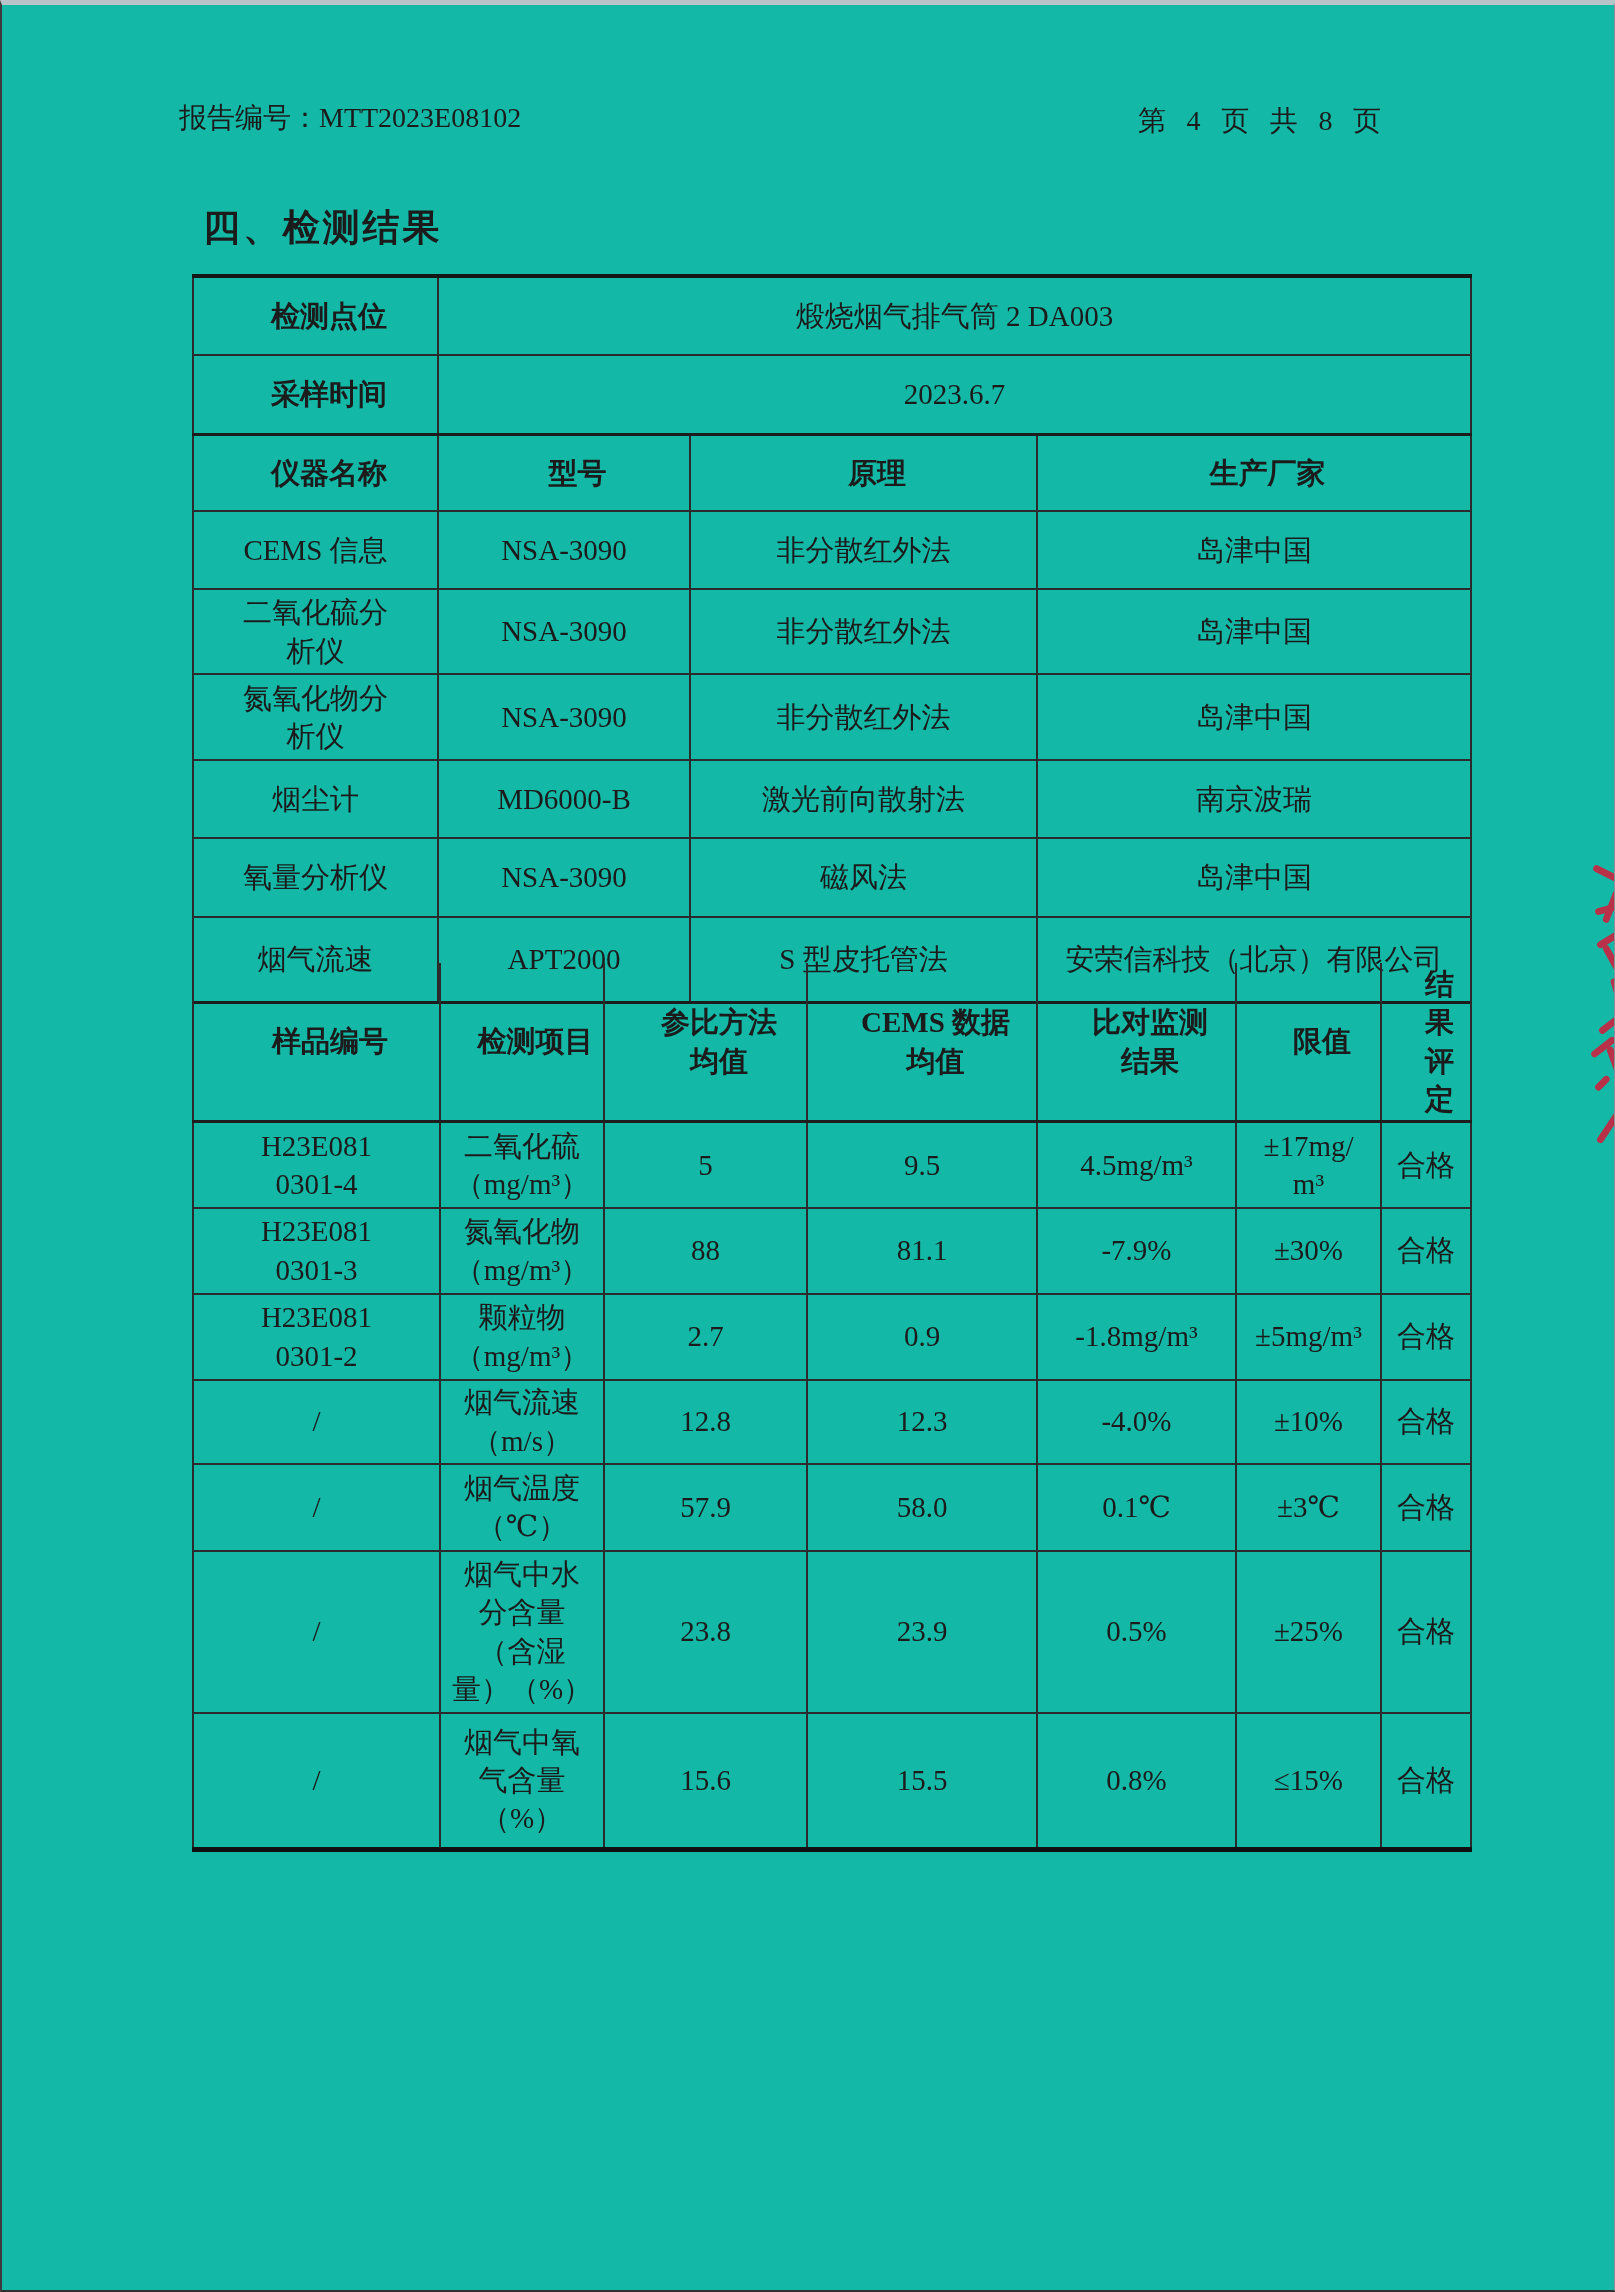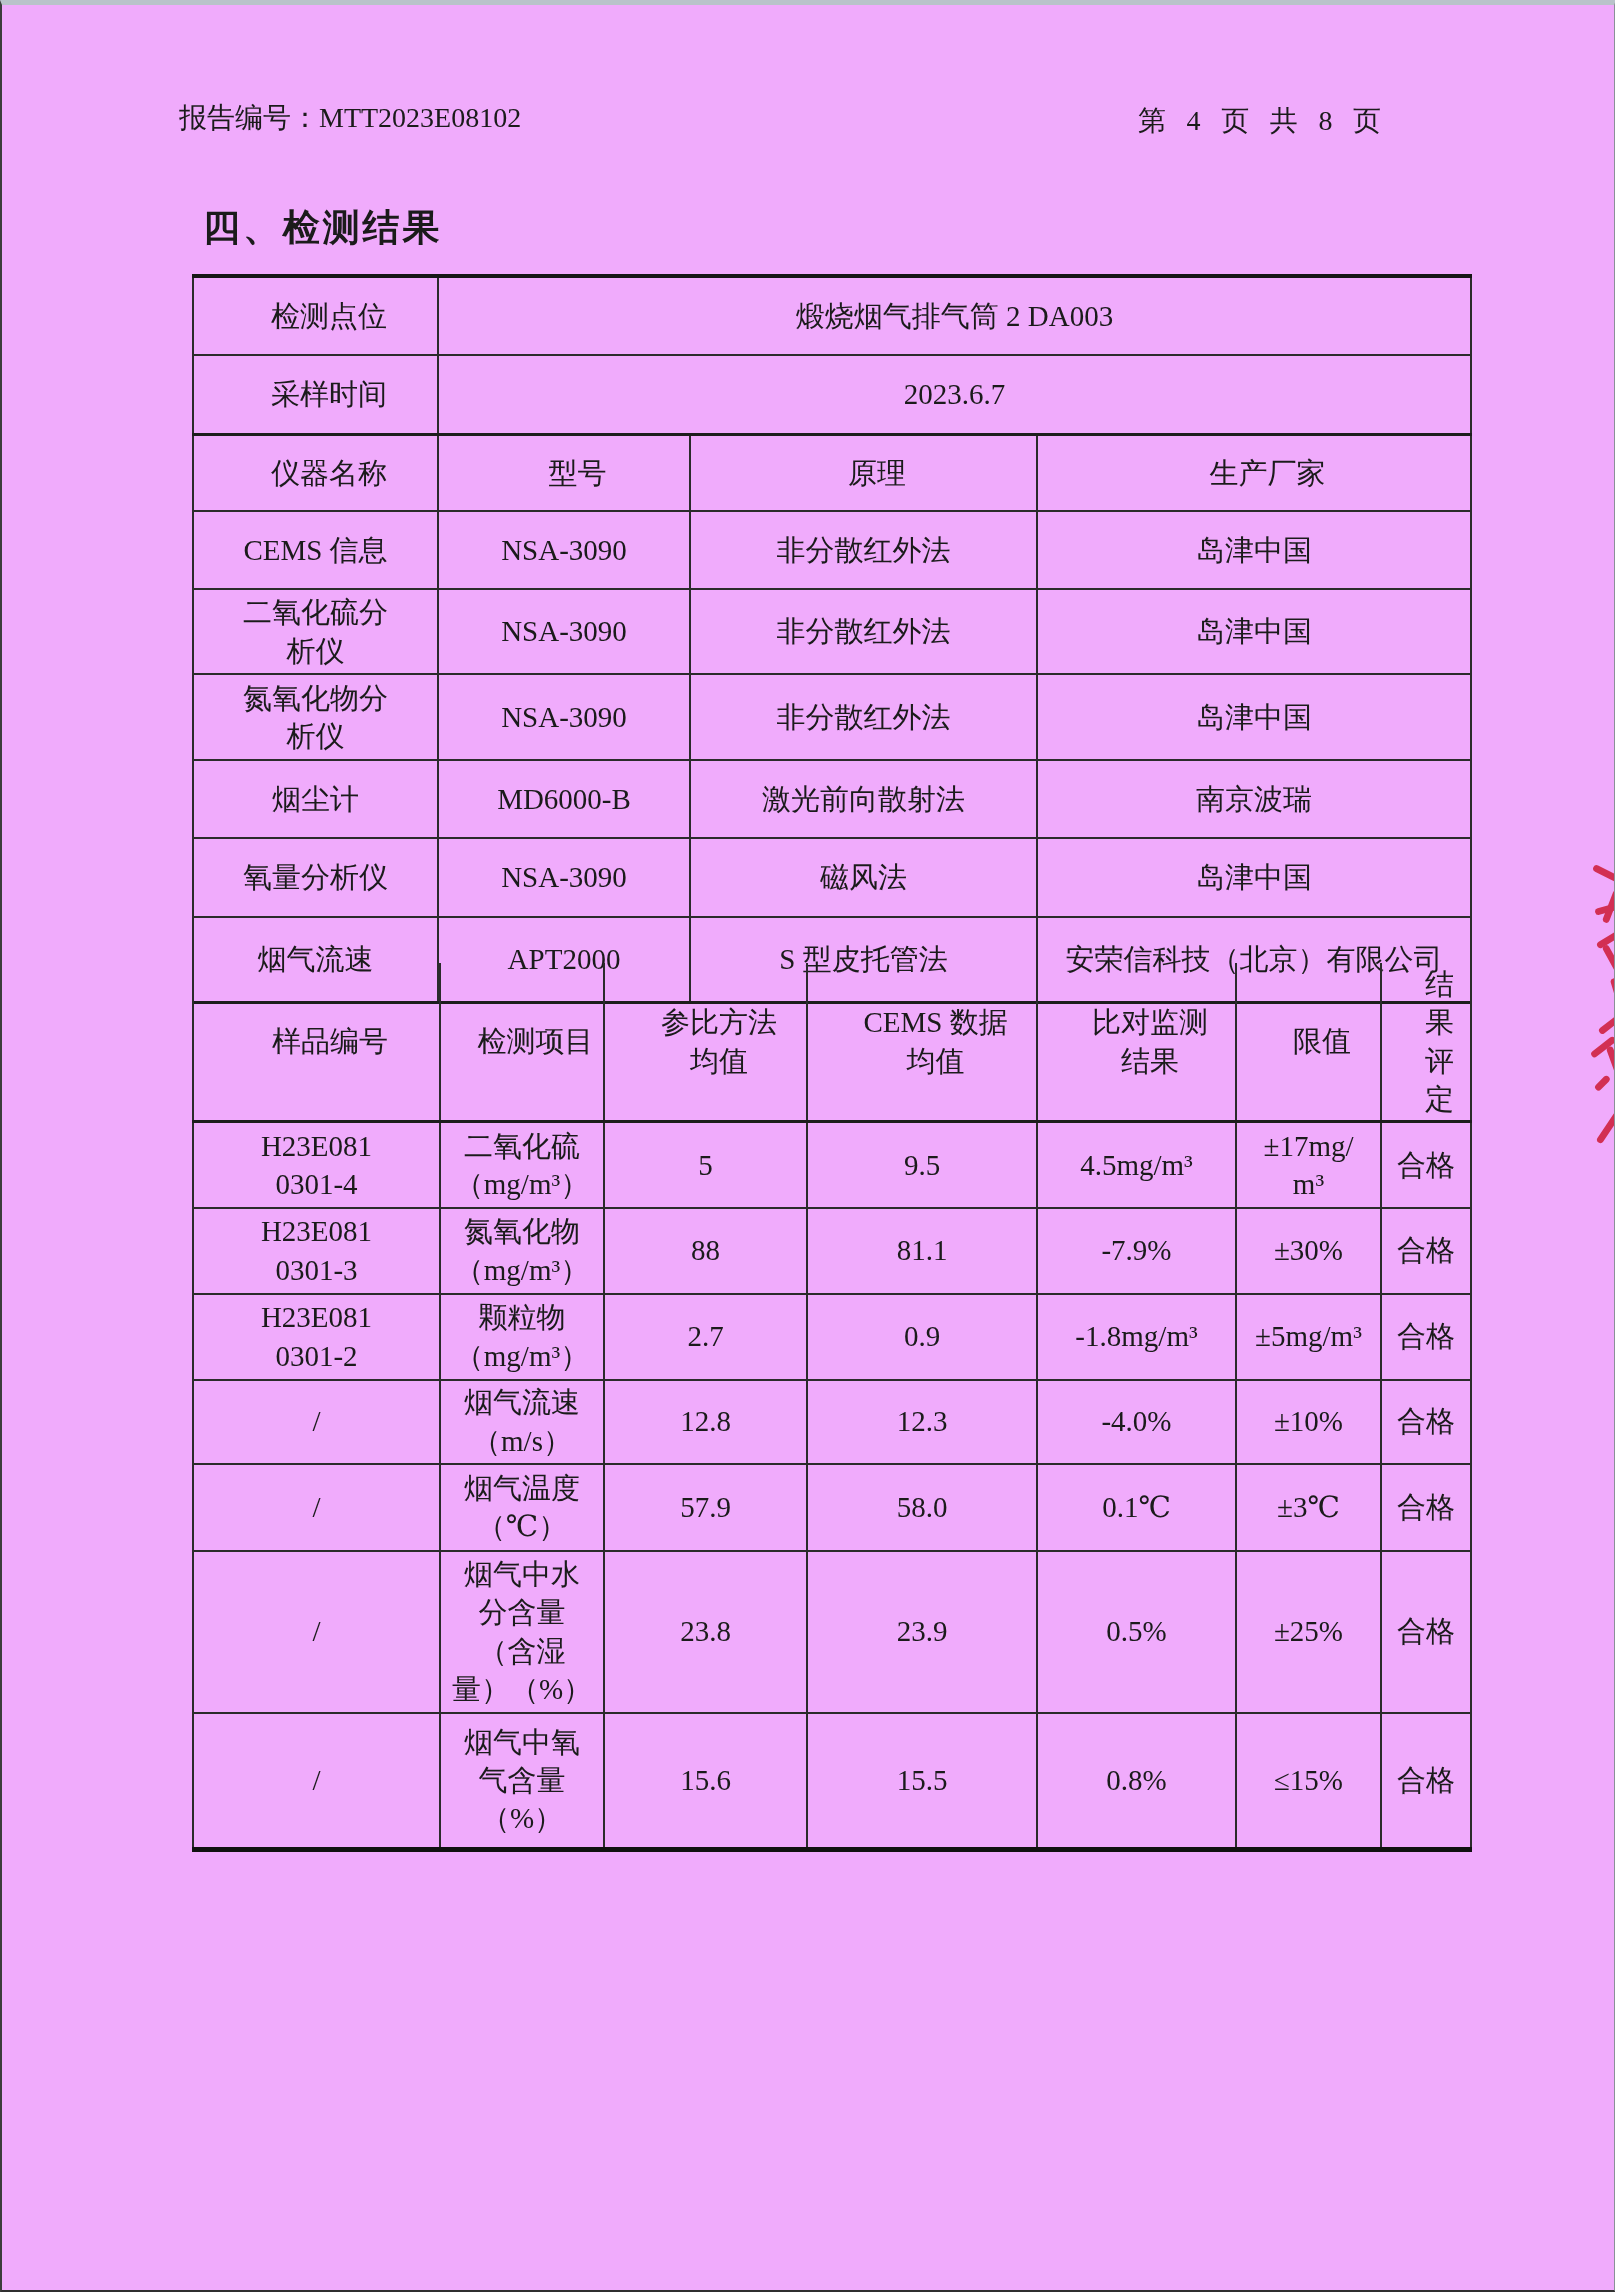--- a/index.html
+++ b/index.html
@@ -2,21 +2,21 @@
 <html><head>
 <meta charset="utf-8">
 <style>
   * { box-sizing: border-box; margin: 0; padding: 0; }
   html,body { background:#e9e9e9; }
   .page {
     position: relative;
     width: 1616px;
     height: 2293px;
     margin: 0 auto;
-    background: #f0abfc;
+    background: #14b8a6;
     border-top: 5.9px solid #b9c3ca;
     border-left: 2px solid #3c3c3c;
     border-right: 2px solid #8a9097;
     border-bottom: 3.9px solid #2f2f2f;
     overflow: hidden;
     font-family: "Liberation Serif", "DejaVu Serif", serif;
     color: #1b1b1b;
   }
   .hdr-left  { position:absolute; left:177px;  top:94px;  font-size:28px; }
   .hdr-right { position:absolute; left:1136px; top:97px;  font-size:28px; letter-spacing:6.8px; }
@@ -28,21 +28,21 @@
   td {
     border:2px solid #2b2b2b;
     text-align:center;
     vertical-align:middle;
     font-size:29px;
     line-height:1.32;
     white-space:pre-line;
     padding:2px 3.9px;
     overflow:hidden;
   }
-  .b  { font-weight:normal;padding-left:31px; }
+  .b  { font-weight:bold;padding-left:31px; }
   .t1 tr:first-child td { border-top:4.9px solid #161616; }
   .bt-thick td { border-bottom:3.9px solid #1d1d1d; }
   .t2 tr:first-child td { border-top:none; }
   .t2 tr:first-child td { border-bottom:3.9px solid #1d1d1d; }
   .t2 tr:last-child td  { border-bottom:5.9px solid #101010; }
 
   .stamp {
     position:absolute;
     right:-5.9px;
     top:850px;

